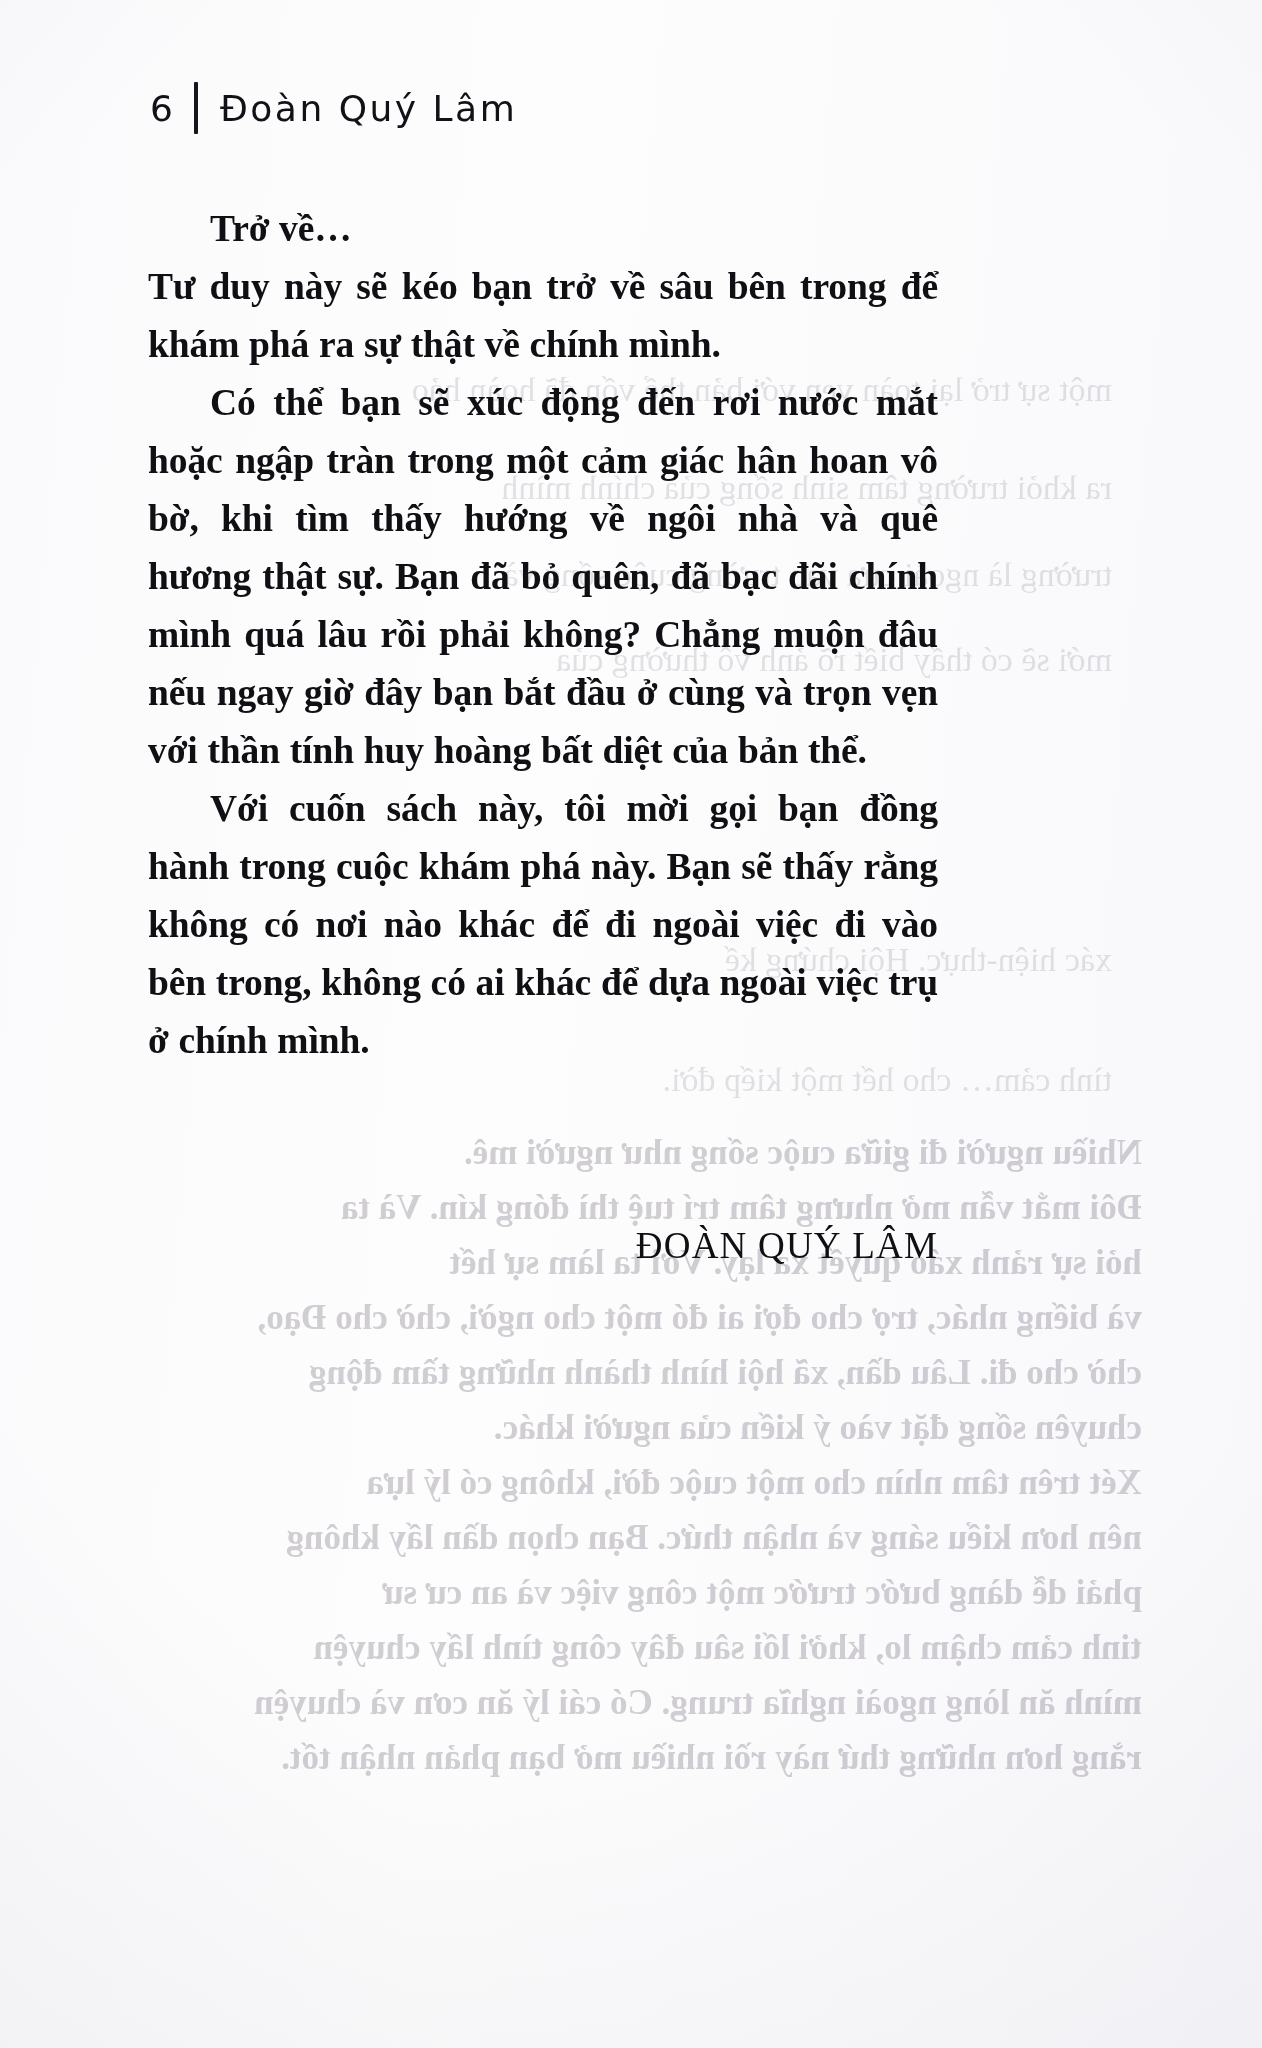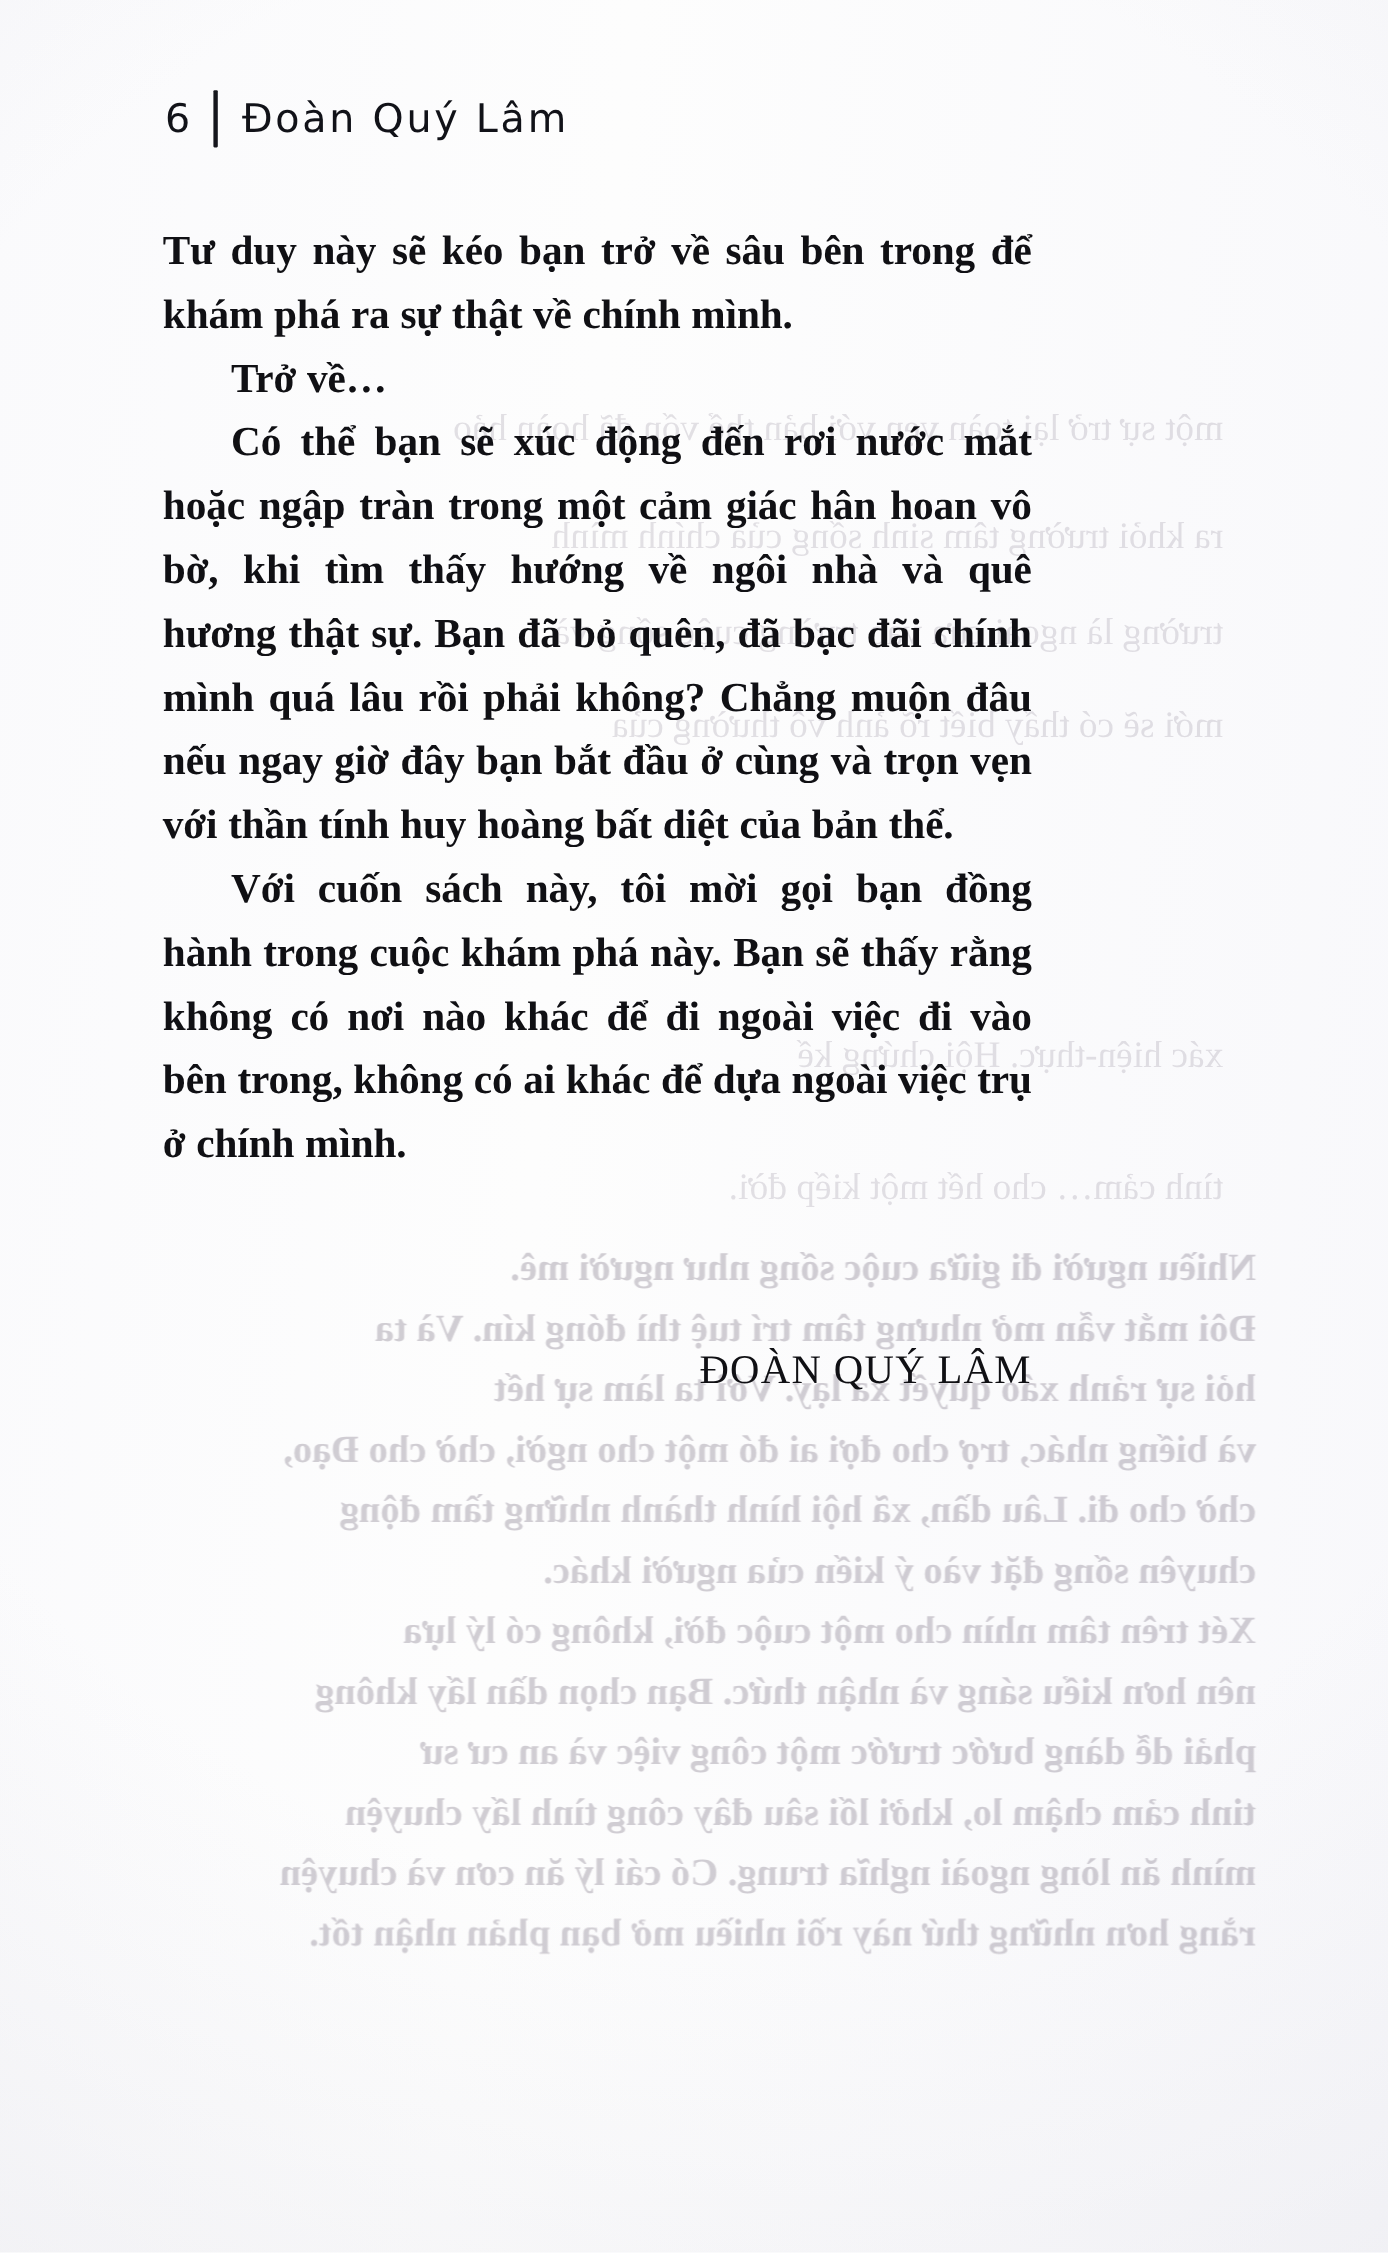--- a/index.html
+++ b/index.html
@@ -186,22 +186,22 @@
 
   <div class="content">
 
     <div class="header">
       <span class="folio">6</span>
       <span class="folio-rule"></span>
       <span class="running-head">Đoàn Quý Lâm</span>
     </div>
 
     <div class="body-block">
+      <p class="para indent">Trở về…</p>
       <p class="para flush">Tư duy này sẽ kéo bạn trở về sâu bên trong để khám phá ra sự thật về chính mình.</p>
-      <p class="para indent">Trở về…</p>
       <p class="para indent">Có thể bạn sẽ xúc động đến rơi nước mắt hoặc ngập tràn trong một cảm giác hân hoan vô bờ, khi tìm thấy hướng về ngôi nhà và quê hương thật sự. Bạn đã bỏ quên, đã bạc đãi chính mình quá lâu rồi phải không? Chẳng muộn đâu nếu ngay giờ đây bạn bắt đầu ở cùng và trọn vẹn với thần tính huy hoàng bất diệt của bản thể.</p>
       <p class="para indent">Với cuốn sách này, tôi mời gọi bạn đồng hành trong cuộc khám phá này. Bạn sẽ thấy rằng không có nơi nào khác để đi ngoài việc đi vào bên trong, không có ai khác để dựa ngoài việc trụ ở chính mình.</p>
     </div>
 
     <div class="signature">
       <div class="sig-line-name">ĐOÀN QUÝ LÂM</div>
     </div>
 
   </div>
 </div>

